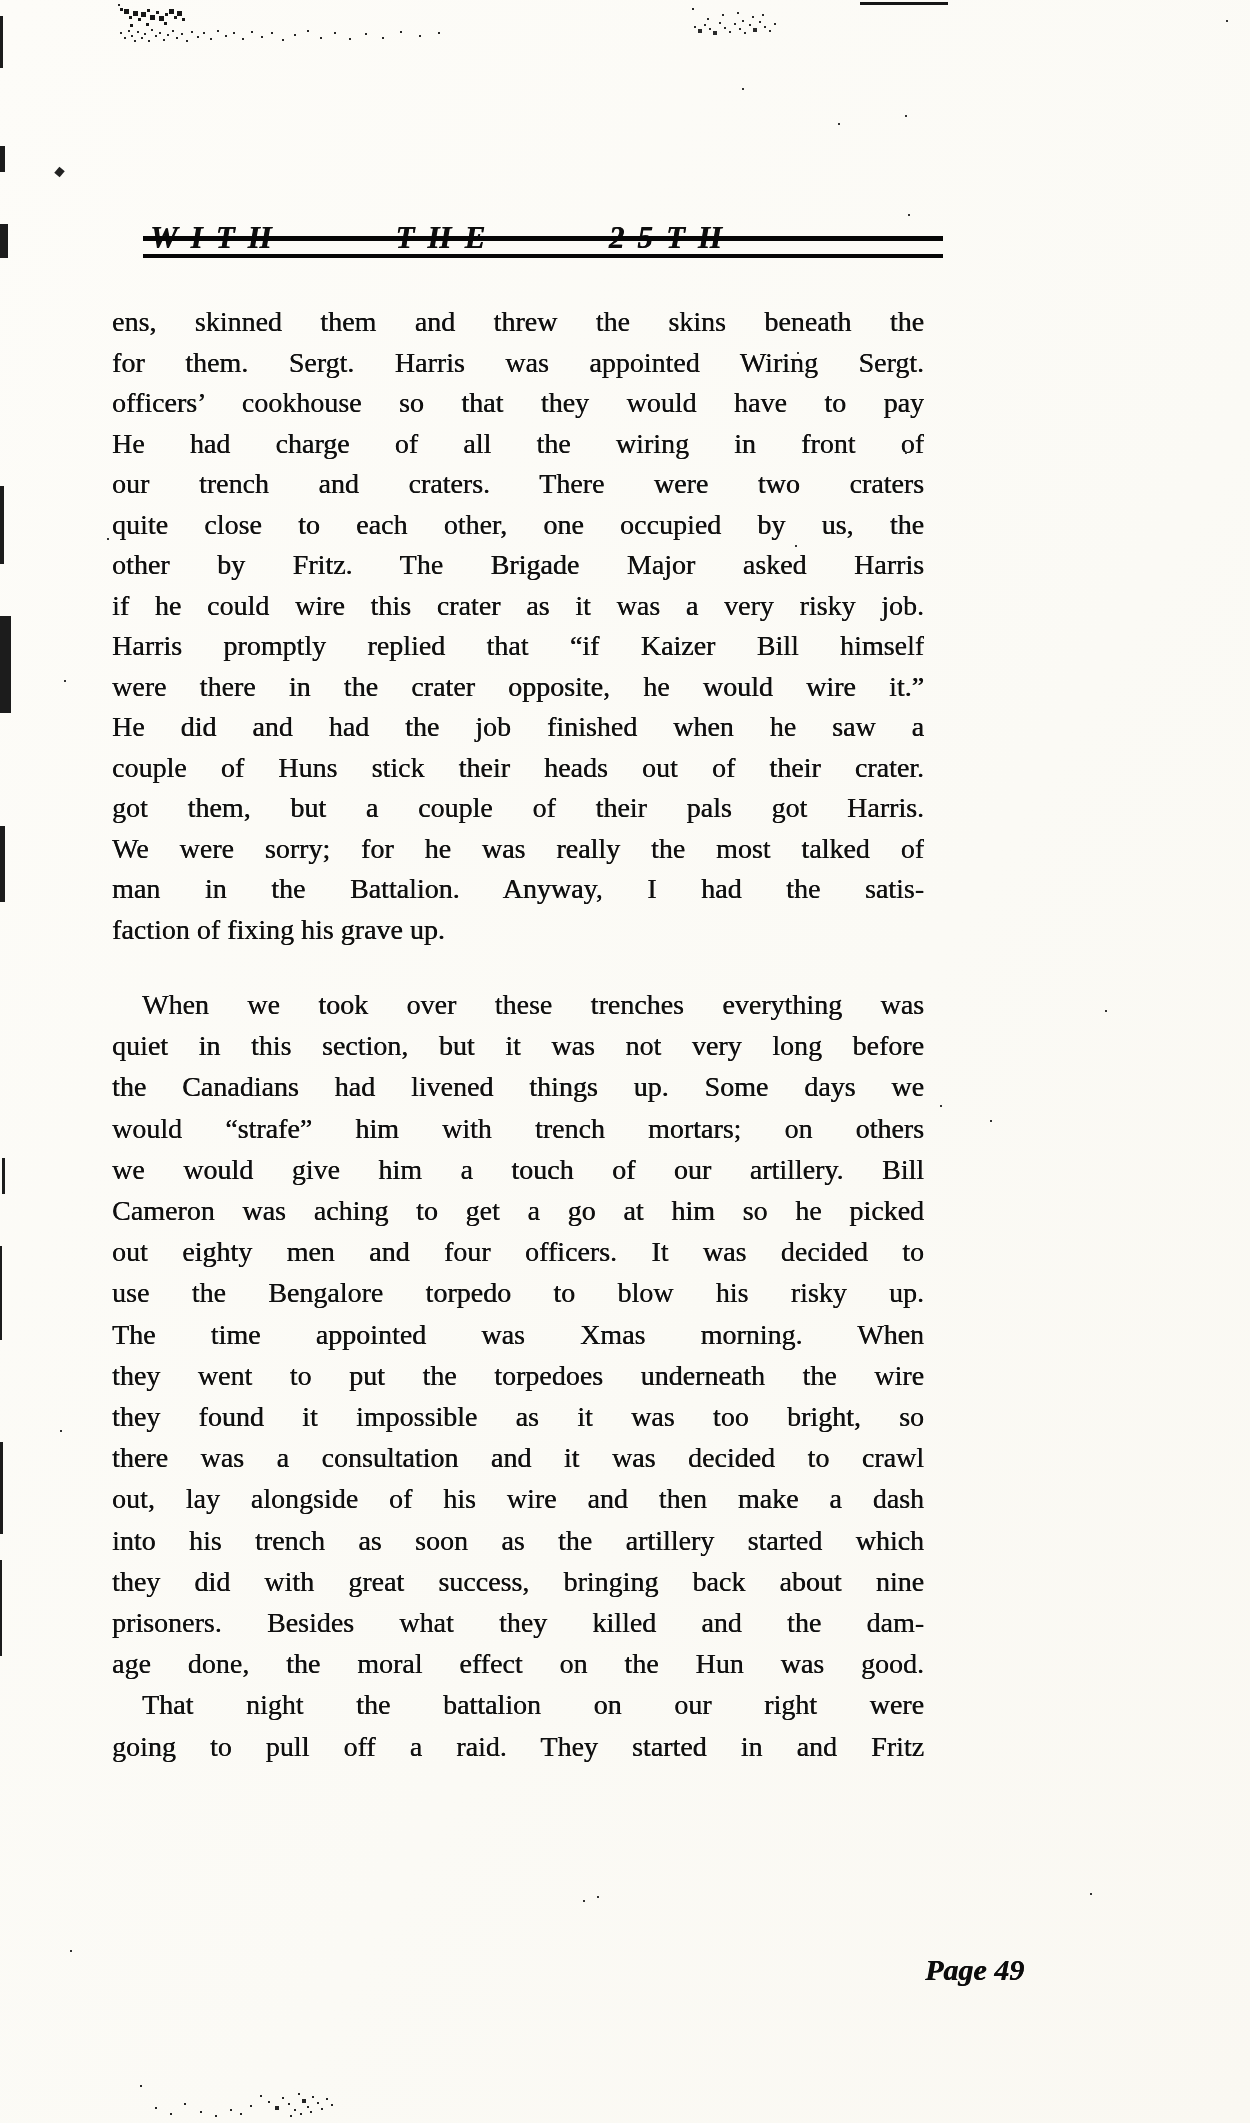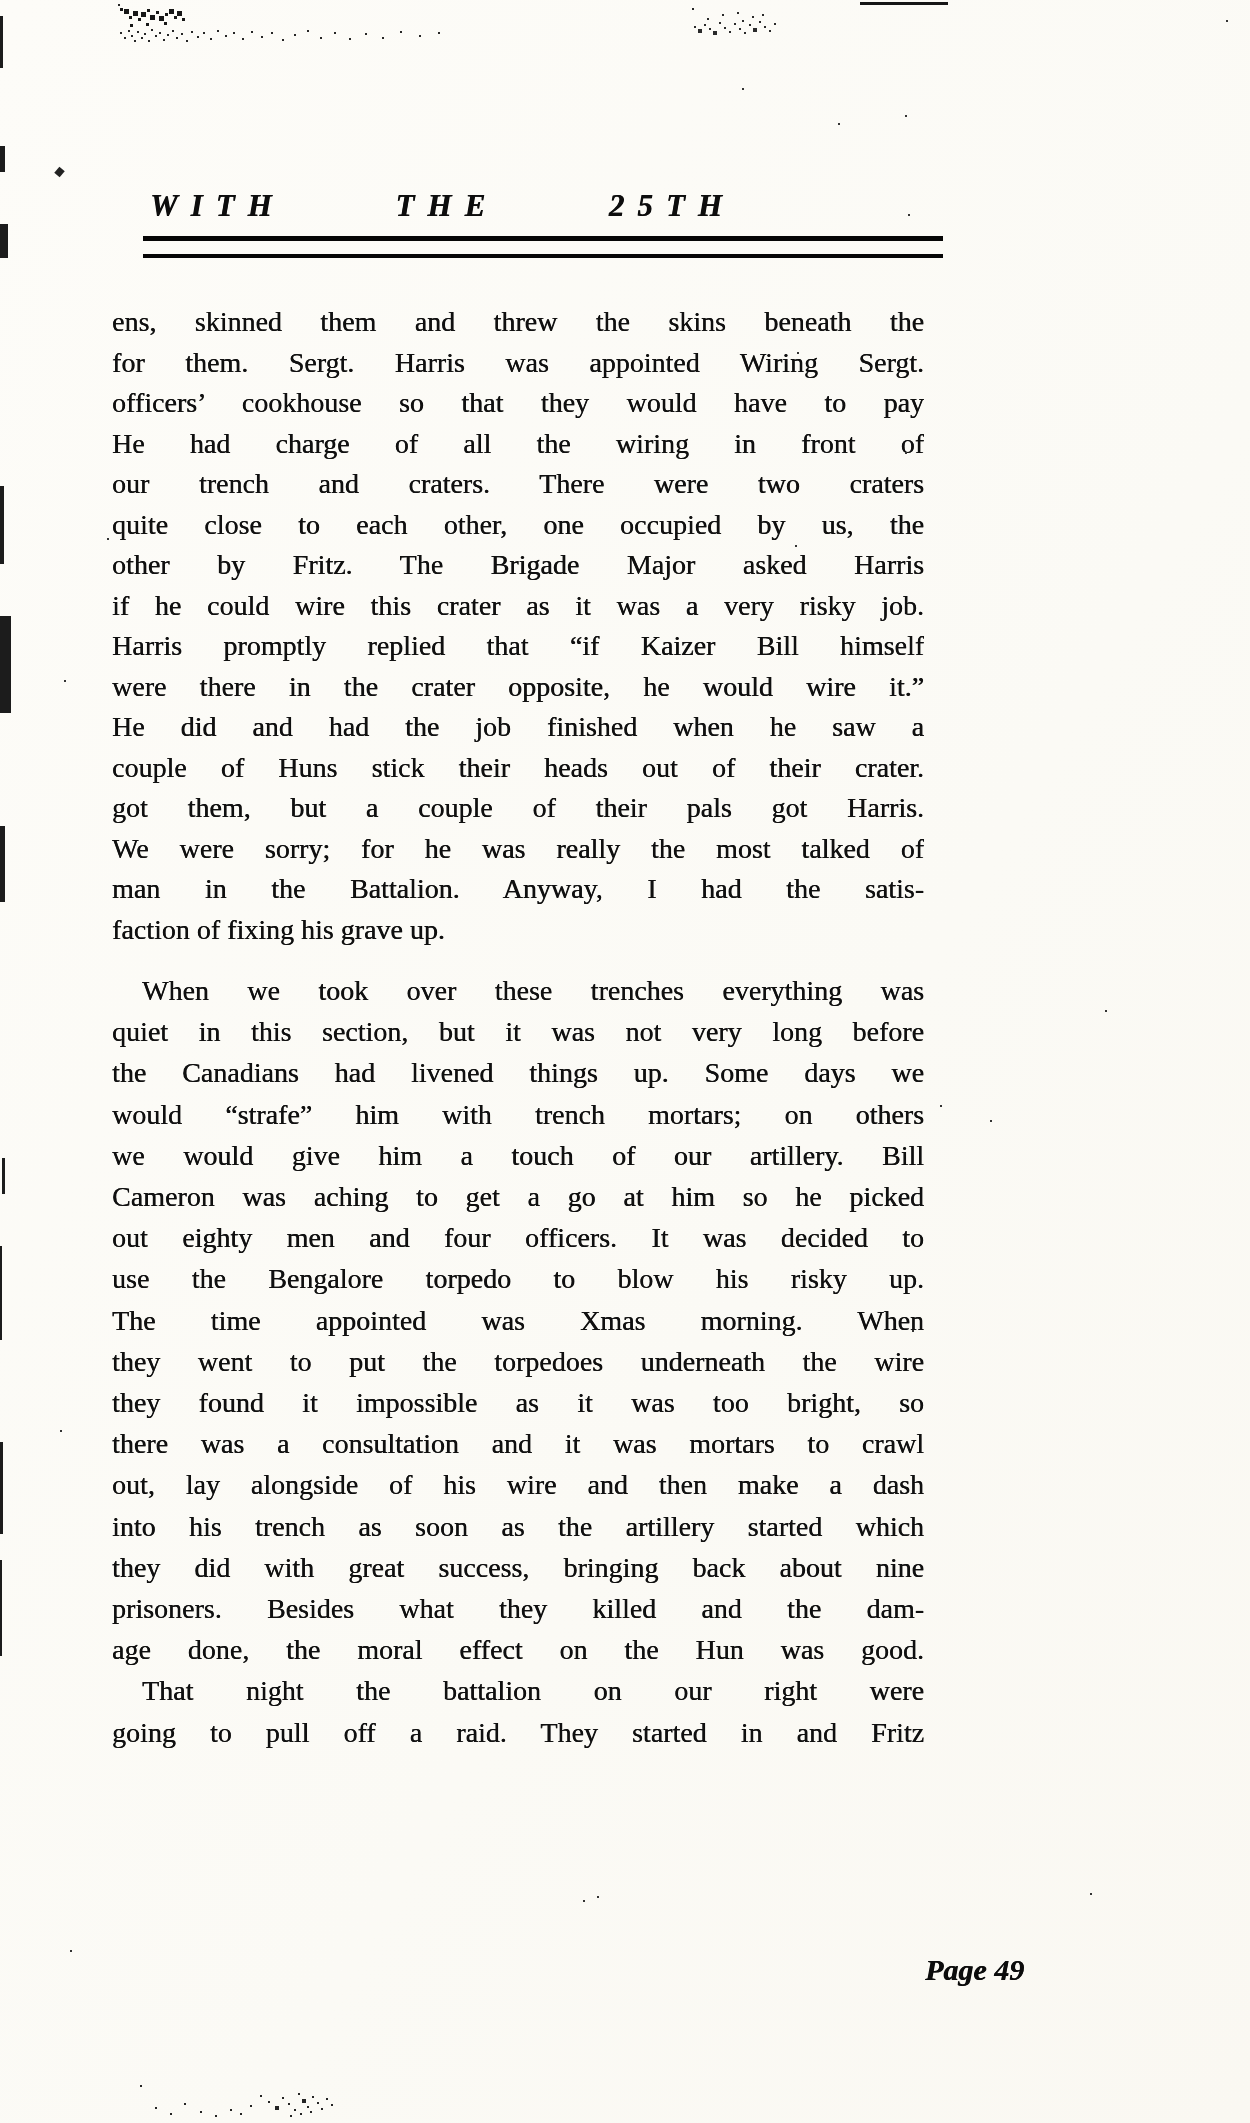--- a/index.html
+++ b/index.html
@@ -15,40 +15,40 @@
     color:#111;
   }
 
   
   .running-head {
     position:absolute; left:150px; top:188px; width:585px;
     display:flex; justify-content:space-between;
     font-style:italic; font-weight:bold; font-size:31px; color:#0d0d0d;
     text-shadow:0.4px 0 0 currentColor;
   }
-  .running-head .word { letter-spacing:0.42em; white-space:nowrap; }
+  .running-head .word { letter-spacing:0.42em; white-space:nowrap;margin-top:32px; }
   .head-rule {
     position:absolute; left:143px; top:236px; width:800px; height:13px;
     border-top:5px solid #060606; border-bottom:4px solid #060606;
   }
 
   
   .page-body {
     position:absolute; left:112px; top:302px; width:812px;
     font-size:28px; color:#101010;
     text-shadow:0.35px 0 0 currentColor;
   }
   .para { margin:0; }
   .line {
     text-align:justify; text-align-last:justify;
     white-space:normal; overflow:hidden;
   }
   #p1 .line { line-height:40.5px; }
   #p2 .line, #p3 .line { line-height:41.2px; }
-  #p2 { margin-top:20px; }
+  #p2 { margin-top:34px; }
   #p1 .line:last-child { text-align-last:left; }
   #p2 .line:first-child, #p3 .line:first-child { text-indent:30px; }
 
   
   .page-number {
     position:absolute; left:925px; top:1953px;
     font-style:italic; font-weight:bold; font-size:30px; color:#0c0c0c;
     text-shadow:0.4px 0 0 currentColor;
   }
 
@@ -139,21 +139,21 @@
         <div class="line">quiet in this section, but it was not very long before</div>
         <div class="line">the Canadians had livened things up.  Some days we</div>
         <div class="line">would “strafe” him with trench mortars; on others</div>
         <div class="line">we would give him a touch of our artillery.  Bill</div>
         <div class="line">Cameron was aching to get a go at him so he picked</div>
         <div class="line">out eighty men and four officers.  It was decided to</div>
         <div class="line">use the Bengalore torpedo to blow his risky up.</div>
         <div class="line">The time appointed was Xmas morning.  When</div>
         <div class="line">they went to put the torpedoes underneath the wire</div>
         <div class="line">they found it impossible as it was too bright, so</div>
-        <div class="line">there was a consultation and it was mortars to crawl</div>
+        <div class="line">there was a consultation and it was decided to crawl</div>
         <div class="line">out, lay alongside of his wire and then make a dash</div>
         <div class="line">into his trench as soon as the artillery started which</div>
         <div class="line">they did with great success, bringing back about nine</div>
         <div class="line">prisoners.  Besides what they killed and the dam-</div>
         <div class="line">age done, the moral effect on the Hun was good.</div>
       </div>
     <div class="para" id="p3">
         <div class="line">That night the battalion on our right were</div>
         <div class="line">going to pull off a raid.  They started in and Fritz</div>
       </div>

